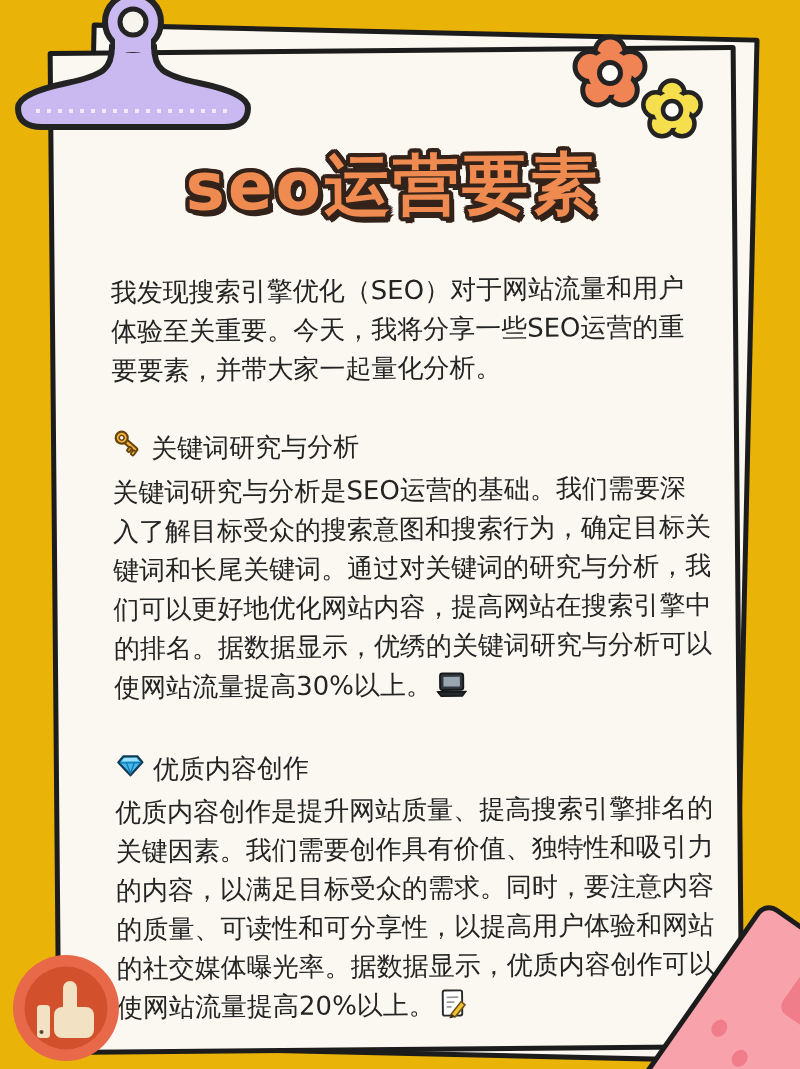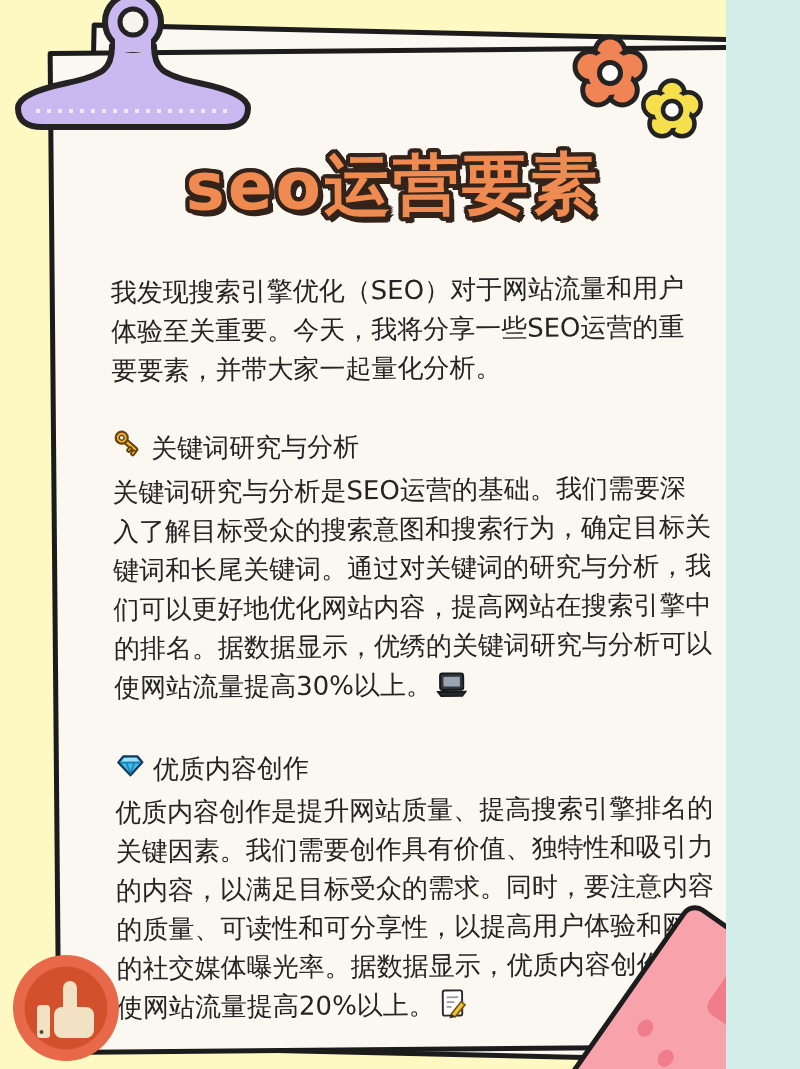--- a/index.html
+++ b/index.html
@@ -1,16 +1,16 @@
 <!DOCTYPE html>
 <html><head>
 <meta charset="utf-8">
 <style>
   html,body{margin:0;padding:0;background:#d3ede9;}
-  .stage{position:relative;width:726px;height:1069px;overflow:hidden;background:#fef9c3;
+  .stage{position:relative;width:800px;height:1069px;overflow:hidden;background:#eab308;
          font-family:"DejaVu Sans","Liberation Sans",sans-serif;}
   .paper{position:absolute;background:#fbf8f2;border:5px solid #1c1c1c;border-radius:3px;box-sizing:border-box;}
   .paper-back{left:80px;top:30px;width:668px;height:1026px;transform:rotate(1.3deg);z-index:1;}
   .paper-main{left:52px;top:48px;width:688px;height:1004px;transform:rotate(-0.5deg);z-index:2;}
   .title{margin:88px 0 0;text-align:center;font-size:66px;font-weight:bold;letter-spacing:3px;color:#ef8b50;
     text-shadow:
       -4px 0 0 #33231a,4px 0 0 #33231a,0 -4px 0 #33231a,0 4px 0 #33231a,
       -3px -3px 0 #33231a,3px -3px 0 #33231a,-3px 3px 0 #33231a,3px 3px 0 #33231a,
       -4px -2px 0 #33231a,4px -2px 0 #33231a,-4px 2px 0 #33231a,4px 2px 0 #33231a,
       -2px -4px 0 #33231a,2px -4px 0 #33231a,-2px 4px 0 #33231a,2px 4px 0 #33231a,

